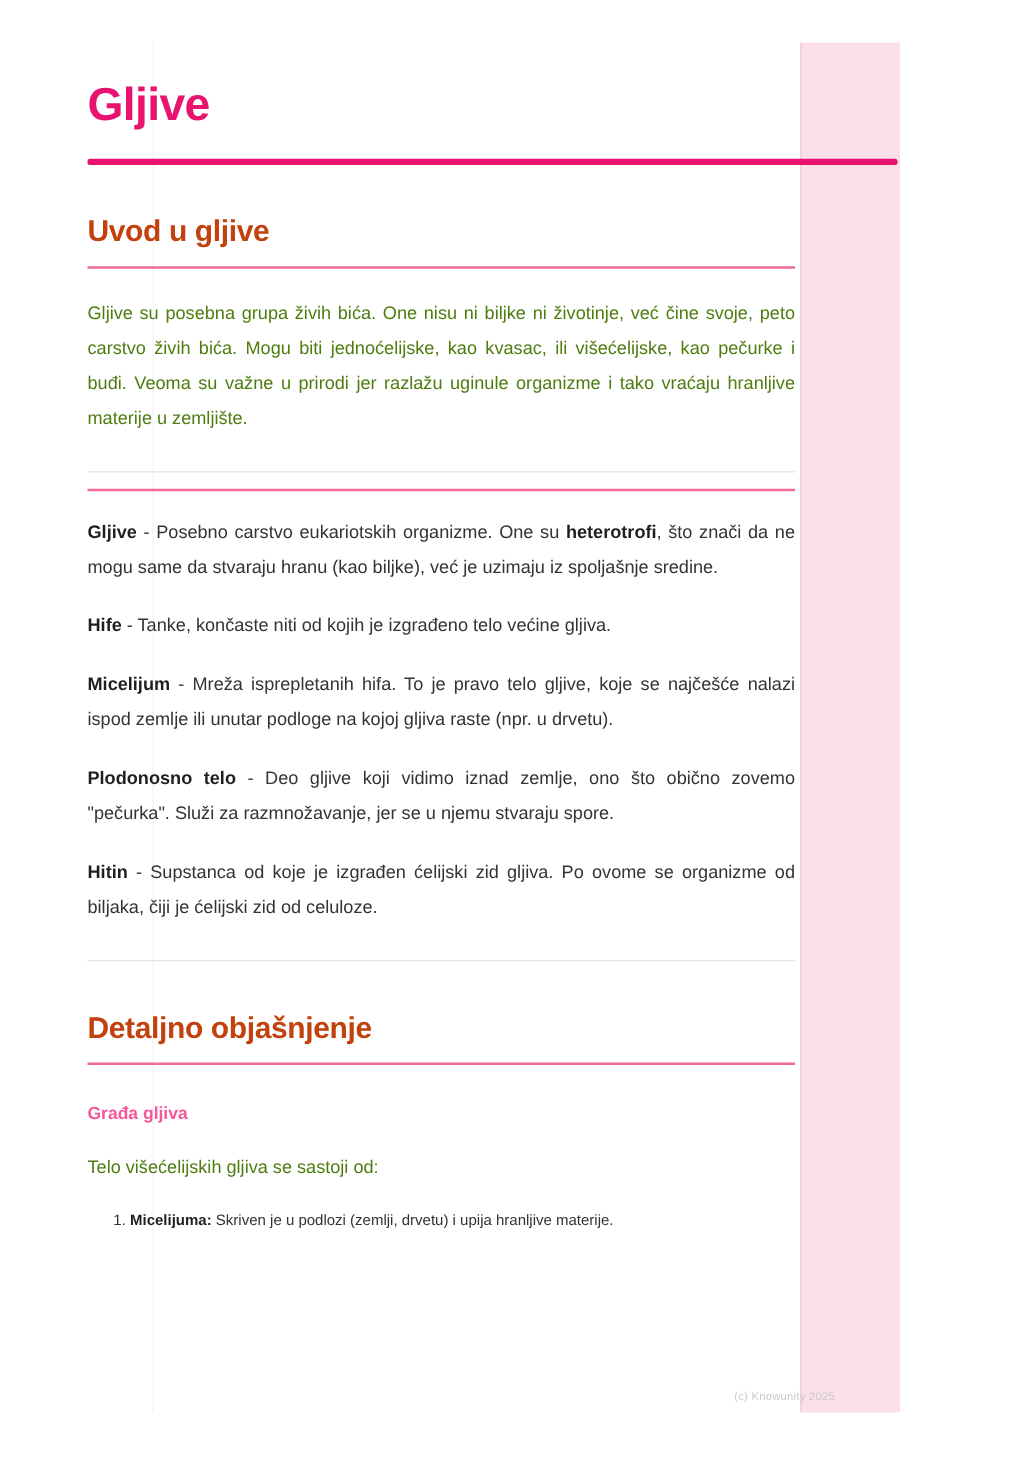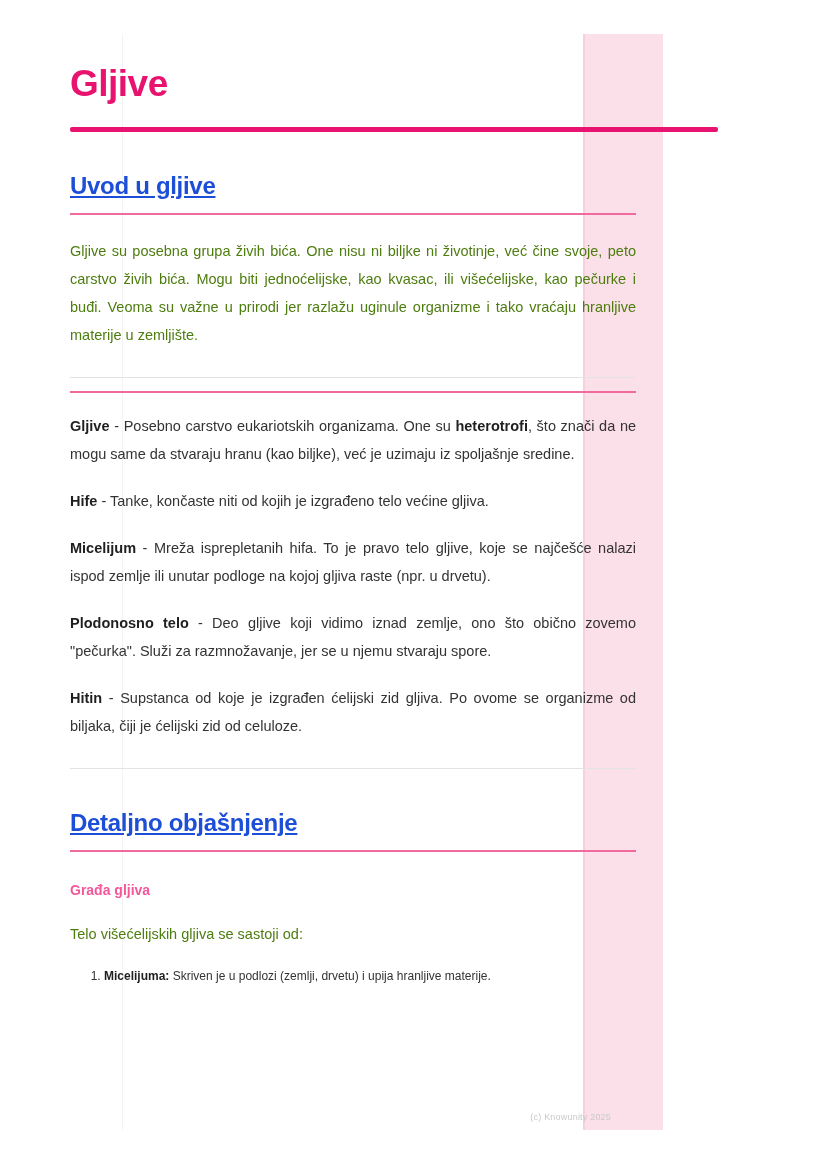--- a/index.html
+++ b/index.html
@@ -12,21 +12,21 @@
     height: 1171px;
     font-family: "Liberation Sans", sans-serif;
     color: #2b2b2b;
     position: relative;
     overflow: hidden;
   }
 
   .page {
     position: absolute;
     left: 0; top: 0;
-    width: 663px;
+    width: 720px;
     height: 1171px;
     background: #ffffff;
   }
 
   
   .side-band {
     position: absolute;
     top: 34px;
     right: 0;
     width: 78px;
@@ -70,24 +70,23 @@
     margin-top: 22px;
     width: 648px;
     height: 5px;
     background: #e8136f;
     border-radius: 2px;
   }
 
   h2.section-title {
     font-size: 24px;
     font-weight: bold;
-    color: #1d4ed8;
+    color: #c2410c;
     margin: 40px 0 0 0;
     letter-spacing: -0.3px;
-    text-decoration: underline;
   }
   .section-rule {
     margin-top: 13px;
     width: 566px;
     height: 2px;
     background: #f06a9e;
   }
 
   h3.sub-title {
     font-size: 14px;
@@ -156,21 +155,21 @@
 
     <h2 class="section-title">Uvod u gljive</h2>
     <div class="section-rule"></div>
     <p class="para">Gljive su posebna grupa živih bića. One nisu ni biljke ni životinje, već čine svoje, peto carstvo živih bića. Mogu biti jednoćelijske, kao kvasac, ili višećelijske, kao pečurke i buđi. Veoma su važne u prirodi jer razlažu uginule organizme i tako vraćaju hranljive materije u zemljište.</p>
 
     <div class="divider"></div>
 
     <div class="section-rule"></div>
 
     <p class="term">
-      <span class="b">Gljive</span><span> - </span><span>Posebno carstvo eukariotskih organizama. One su </span><span class="b">heterotrofi</span><span>, što znači da ne mogu same da stvaraju hranu (kao biljke), već je uzimaju iz spoljašnje sredine.</span>
+      <span class="b">Gljive</span><span> - </span><span>Posebno carstvo eukariotskih organizme. One su </span><span class="b">heterotrofi</span><span>, što znači da ne mogu same da stvaraju hranu (kao biljke), već je uzimaju iz spoljašnje sredine.</span>
     </p>
 
     <p class="term">
       <span class="b">Hife</span><span> - </span><span>Tanke, končaste niti od kojih je izgrađeno telo većine gljiva.</span>
     </p>
 
     <p class="term">
       <span class="b">Micelijum</span><span> - </span><span>Mreža isprepletanih hifa. To je pravo telo gljive, koje se najčešće nalazi ispod zemlje ili unutar podloge na kojoj gljiva raste (npr. u drvetu).</span>
     </p>
 

